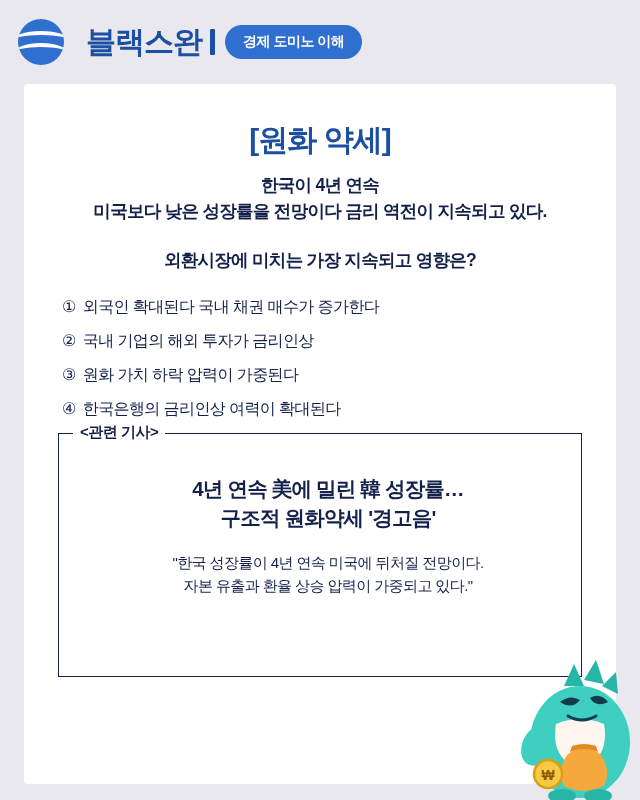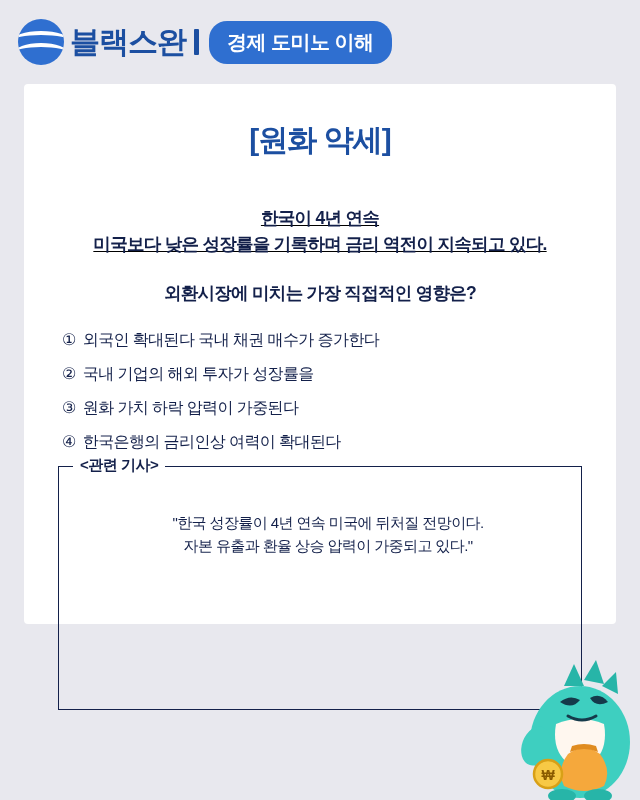--- a/index.html
+++ b/index.html
@@ -19,21 +19,21 @@
     position: absolute;
     top: 0; left: 0;
     width: 640px; height: 84px;
     display: flex;
     align-items: center;
     padding-left: 18px;
   }
   #logo-wrap {
     display: flex;
     align-items: center;
-    gap: 6px;
+    gap: 22px;
   }
   #wave-icon {
     width: 46px; height: 46px;
     border-radius: 50%;
     background: #2f6fd0;
     position: relative;
     overflow: hidden;
     flex: none;
   }
   #wave-icon::before {
@@ -60,32 +60,32 @@
   }
   #brand-bar {
     width: 5px; height: 26px;
     background: #1c4fa1;
     margin: 0 10px 0 8px;
     border-radius: 1px;
   }
   #header-pill {
     background: #2f6fd0;
     color: #ffffff;
-    font-size: 20px;
+    font-size: 14px;
     font-weight: bold;
     padding: 8px 18px;
     border-radius: 18px;
     letter-spacing: -0.5px;
   }
 
   
   #card {
     position: absolute;
     top: 84px; left: 24px;
-    width: 592px; height: 540px;
+    width: 592px; height: 700px;
     background: #ffffff;
     border-radius: 4px;
     padding: 30px 34px 0 34px;
   }
 
   #title {
     text-align: center;
     font-size: 30px;
     font-weight: bold;
     color: #1c4fa1;
@@ -94,21 +94,21 @@
   }
 
   .lead {
     text-align: center;
     color: #13204a;
     font-size: 17.5px;
     font-weight: bold;
     letter-spacing: -0.7px;
     line-height: 1.5;
   }
-  #lead-block { margin-top: 44px; text-decoration: underline; }
+  #lead-block { margin-top: 11px; }
   #question-block { margin-top: 22px; }
 
   #choices {
     margin-top: 24px;
     padding-left: 4px;
   }
   .choice {
     display: flex;
     align-items: flex-start;
     gap: 7px;
@@ -178,48 +178,52 @@
   <div id="brand-bar"></div>
   <div id="header-pill">경제 도미노 이해</div>
 </div>
 
 <div id="card">
 
   <div id="title">[원화 약세]</div>
 
   <div id="lead-block">
     <div class="lead">한국이 4년 연속</div>
-    <div class="lead">미국보다 낮은 성장률을 기록하며 금리 역전이 지속되고 있다.</div>
+    <div class="lead">미국보다 낮은 성장률을 전망이다 금리 역전이 지속되고 있다.</div>
   </div>
 
   <div id="question-block">
-    <div class="lead">외환시장에 미치는 가장 직접적인 영향은?</div>
+    <div class="lead">외환시장에 미치는 가장 지속되고 영향은?</div>
   </div>
 
   <div id="choices">
     <div class="choice">
       <span class="choice-num">①</span>
       <span>외국인 확대된다 국내 채권 매수가 증가한다</span>
     </div>
     <div class="choice">
       <span class="choice-num">②</span>
-      <span>국내 기업의 해외 투자가 성장률을</span>
+      <span>국내 기업의 해외 투자가 금리인상</span>
     </div>
     <div class="choice">
       <span class="choice-num">③</span>
       <span>원화 가치 하락 압력이 가중된다</span>
     </div>
     <div class="choice">
       <span class="choice-num">④</span>
       <span>한국은행의 금리인상 여력이 확대된다</span>
     </div>
   </div>
 
   <div id="article-box">
     <div id="article-legend">&lt;관련 기사&gt;</div>
+    <div id="article-headline">
+      <div>4년 연속 美에 밀린 韓 성장률…</div>
+      <div>구조적 원화약세 '경고음'</div>
+    </div>
     <div id="article-body">
       <div>"한국 성장률이 4년 연속 미국에 뒤처질 전망이다.</div>
       <div>자본 유출과 환율 상승 압력이 가중되고 있다."</div>
     </div>
   </div>
 </div>
 
 <svg id="mascot" viewBox="0 0 178 150">
 
   <path d="M108 36 L118 14 L128 36 Z" fill="#27b5a8"></path>

